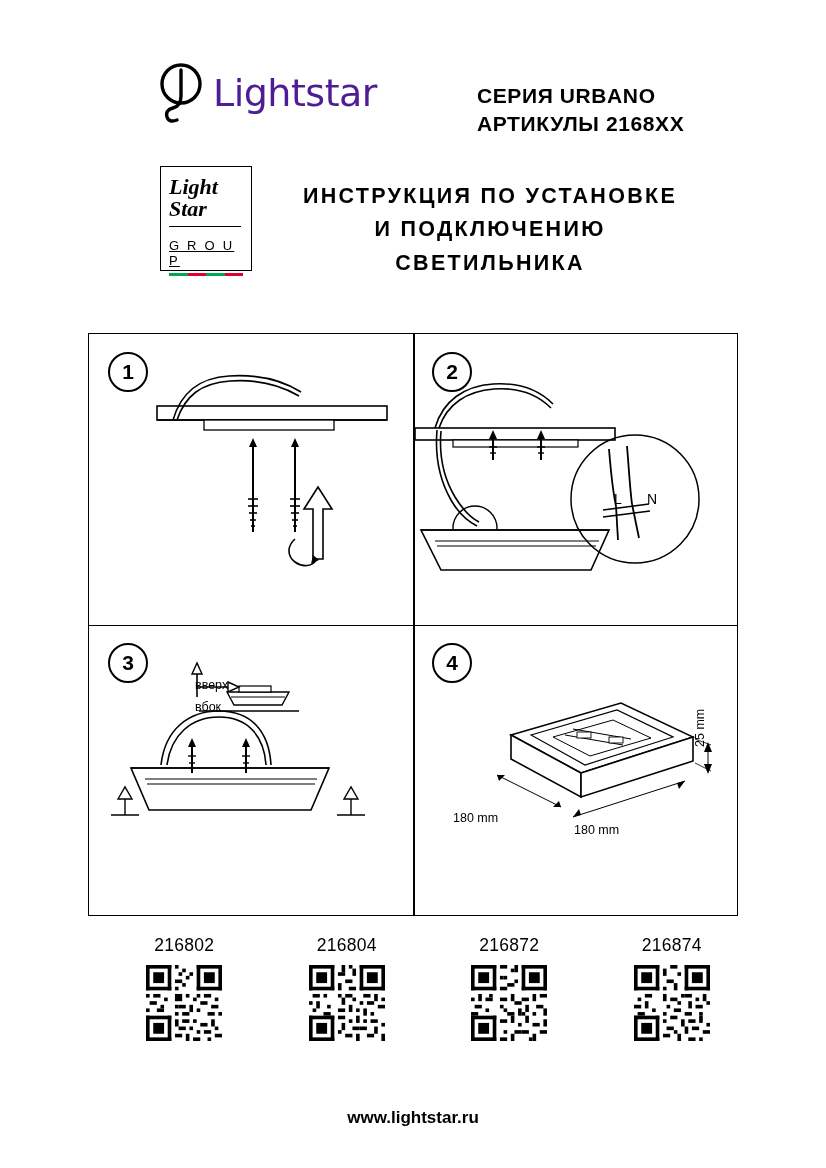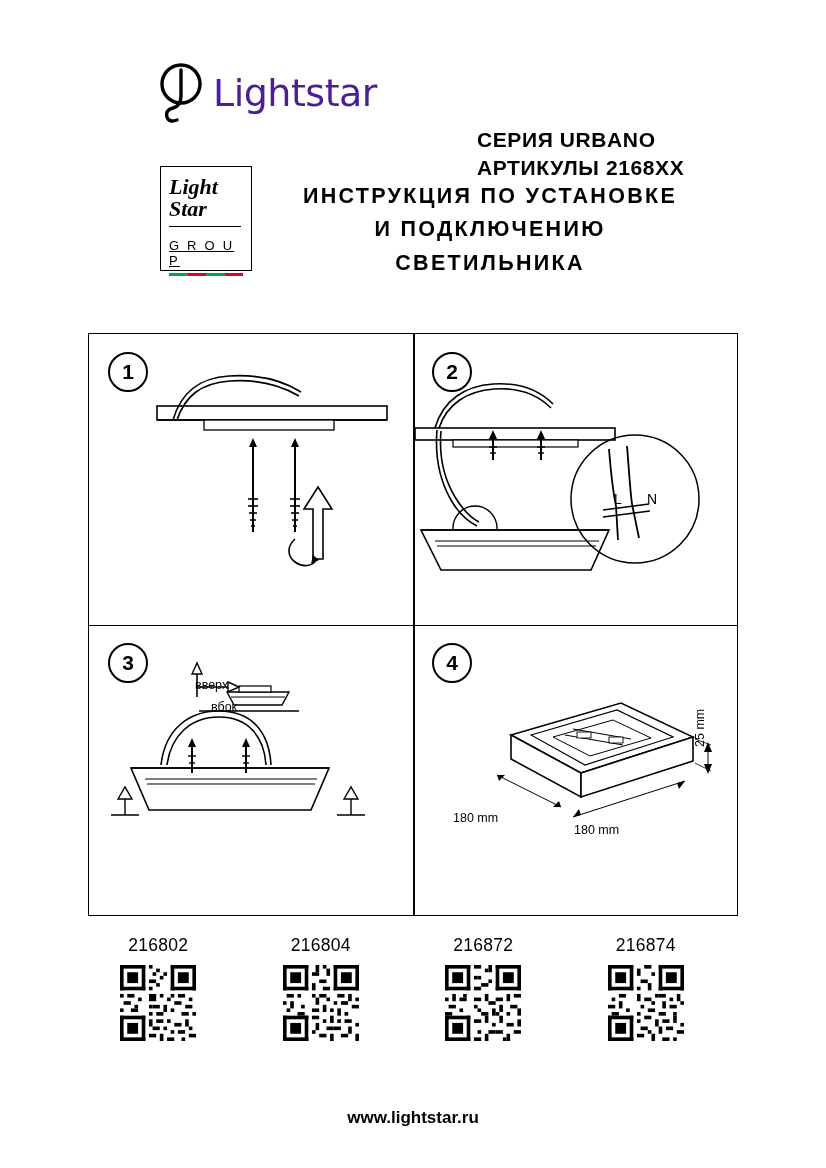--- a/index.html
+++ b/index.html
@@ -43,21 +43,20 @@
     line-height: 1;
     color: #4c1d95;
     font-family: "DejaVu Sans", sans-serif;
     text-align: center;
   }
   .series-block {
     position: absolute;
     left: 477px;
     top: 82px;
     text-align: left;
-    margin-top: 44px;
   }
   .series-title {
     font-size: 21px;
     font-weight: bold;
     letter-spacing: 0.6px;
     line-height: 1.35;
   }
   .series-article {
     font-size: 21px;
     font-weight: bold;
@@ -173,21 +172,21 @@
 
   .lbl {
     position: absolute;
     font-size: 12.5px;
     font-family: "Liberation Sans", sans-serif;
   }
 
   
   .codes {
     position: absolute;
-    left: 77px;
+    left: 103px;
     top: 935px;
     width: 650px;
     height: 145px;
     display: flex;
   }
   .code-cell {
     flex: 1;
     text-align: center;
   }
   .code-num {
@@ -380,21 +379,21 @@
       </g>
 
       <path d="M36 190 L36 168" stroke="#000" stroke-width="1.4"></path>
       <path d="M29 174 L36 162 L43 174 Z" fill="#fff" stroke="#000" stroke-width="1.4"></path>
       <line x1="22" y1="190" x2="50" y2="190" stroke="#000" stroke-width="1.5"></line>
       <path d="M262 190 L262 168" stroke="#000" stroke-width="1.4"></path>
       <path d="M255 174 L262 162 L269 174 Z" fill="#fff" stroke="#000" stroke-width="1.4"></path>
       <line x1="248" y1="190" x2="276" y2="190" stroke="#000" stroke-width="1.5"></line>
     </svg>
     <div class="lbl" style="left:62px; top:53px;margin-left:44px;">вверх</div>
-    <div class="lbl" style="left:122px; top:75px;">вбок</div>
+    <div class="lbl" style="left:106px; top:75px;">вбок</div>
   </div>
 
   <div class="panel p4">
     <div class="step-badge">4</div>
     <svg width="325" height="291" viewBox="0 0 325 291">
 
       <path d="M98 110 L208 78 L280 112 L168 148 Z" fill="#fff" stroke="#000" stroke-width="1.6"></path>
 
       <path d="M98 110 L168 148 L168 172 L98 134 Z" fill="#fff" stroke="#000" stroke-width="1.6"></path>
 

